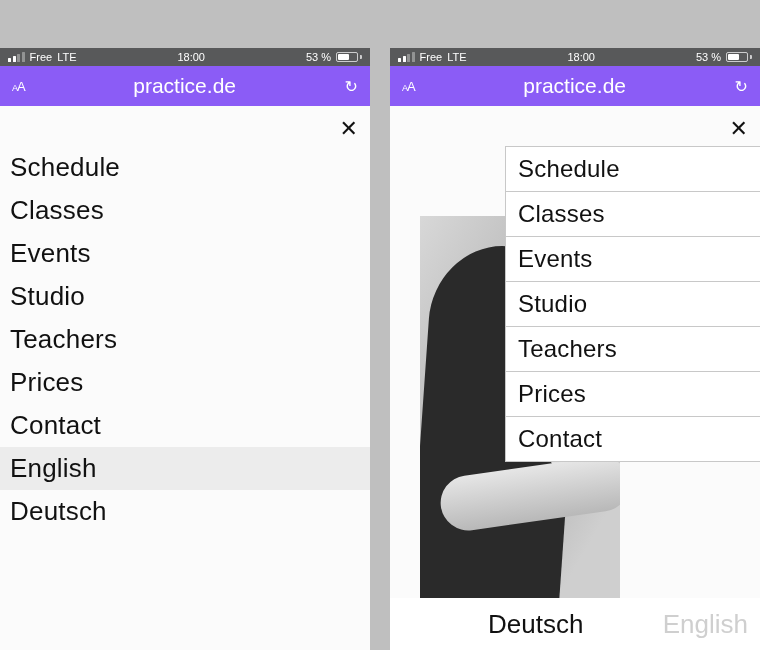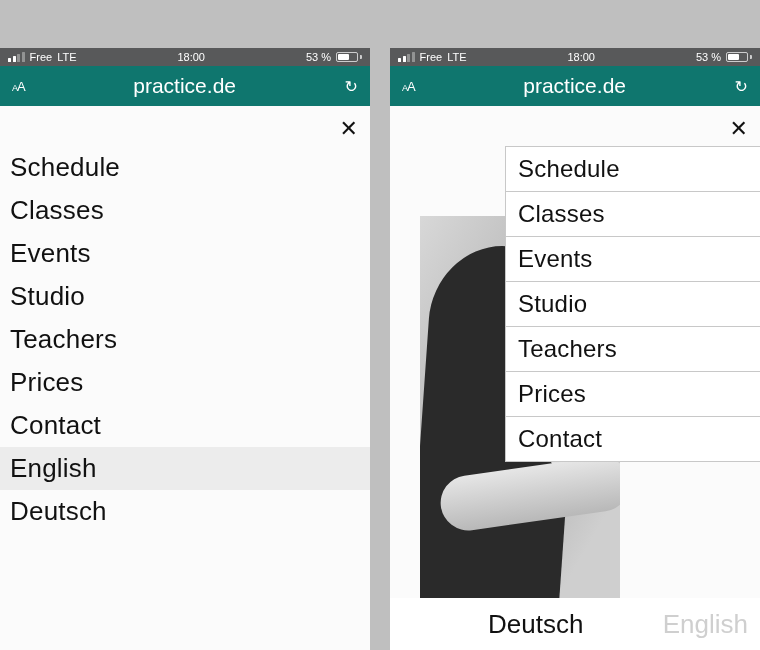--- a/index.html
+++ b/index.html
@@ -13,21 +13,21 @@
   .signal { display:flex; align-items:flex-end; gap:1.5px; }
   .signal span { width:3px; background:#fff; display:block; border-radius:0.5px;}
   .signal span.dim { background:rgba(255,255,255,0.35);}
   .signal span:nth-child(1){height:4px;} .signal span:nth-child(2){height:6px;}
   .signal span:nth-child(3){height:8px;} .signal span:nth-child(4){height:10px;}
   .battery { display:flex; align-items:center; gap:2px;}
   .batt-body { width:22px; height:10px; border:1px solid rgba(255,255,255,0.7); border-radius:2px; position:relative;}
   .batt-fill { position:absolute; left:1px; top:1px; bottom:1px; background:#fff; border-radius:1px;}
   .batt-cap  { width:2px; height:4px; background:rgba(255,255,255,0.7); border-radius:0 1px 1px 0;}
   
-  .urlbar { height:40px; background:#0f766e; display:flex; align-items:center; justify-content:space-between; padding:0 12px; color:#fff; font-family:-apple-system,Helvetica,Arial,sans-serif;}
+  .urlbar { height:40px; background:#8b5cf6; display:flex; align-items:center; justify-content:space-between; padding:0 12px; color:#fff; font-family:-apple-system,Helvetica,Arial,sans-serif;}
   .urlbar .aa { font-size:13px; letter-spacing:-1px; }
   .urlbar .aa small{font-size:9px;}
   .urlbar .site { font-size:21px; }
   .urlbar .reload { font-size:16px; }
   
   .page { flex:1; position:relative; background:#fbfbfb; overflow:hidden;}
   .close-x { position:absolute; top:12px; right:12px; font-size:22px; color:#111; z-index:30; line-height:1; cursor:pointer;}
   
   .menuA { position:absolute; top:40px; left:10px; right:0; display:flex; flex-direction:column; }
   .menuA .item { font-size:26px; color:#111; padding:6px 0 6px 0; letter-spacing:0.2px; cursor:pointer;}

